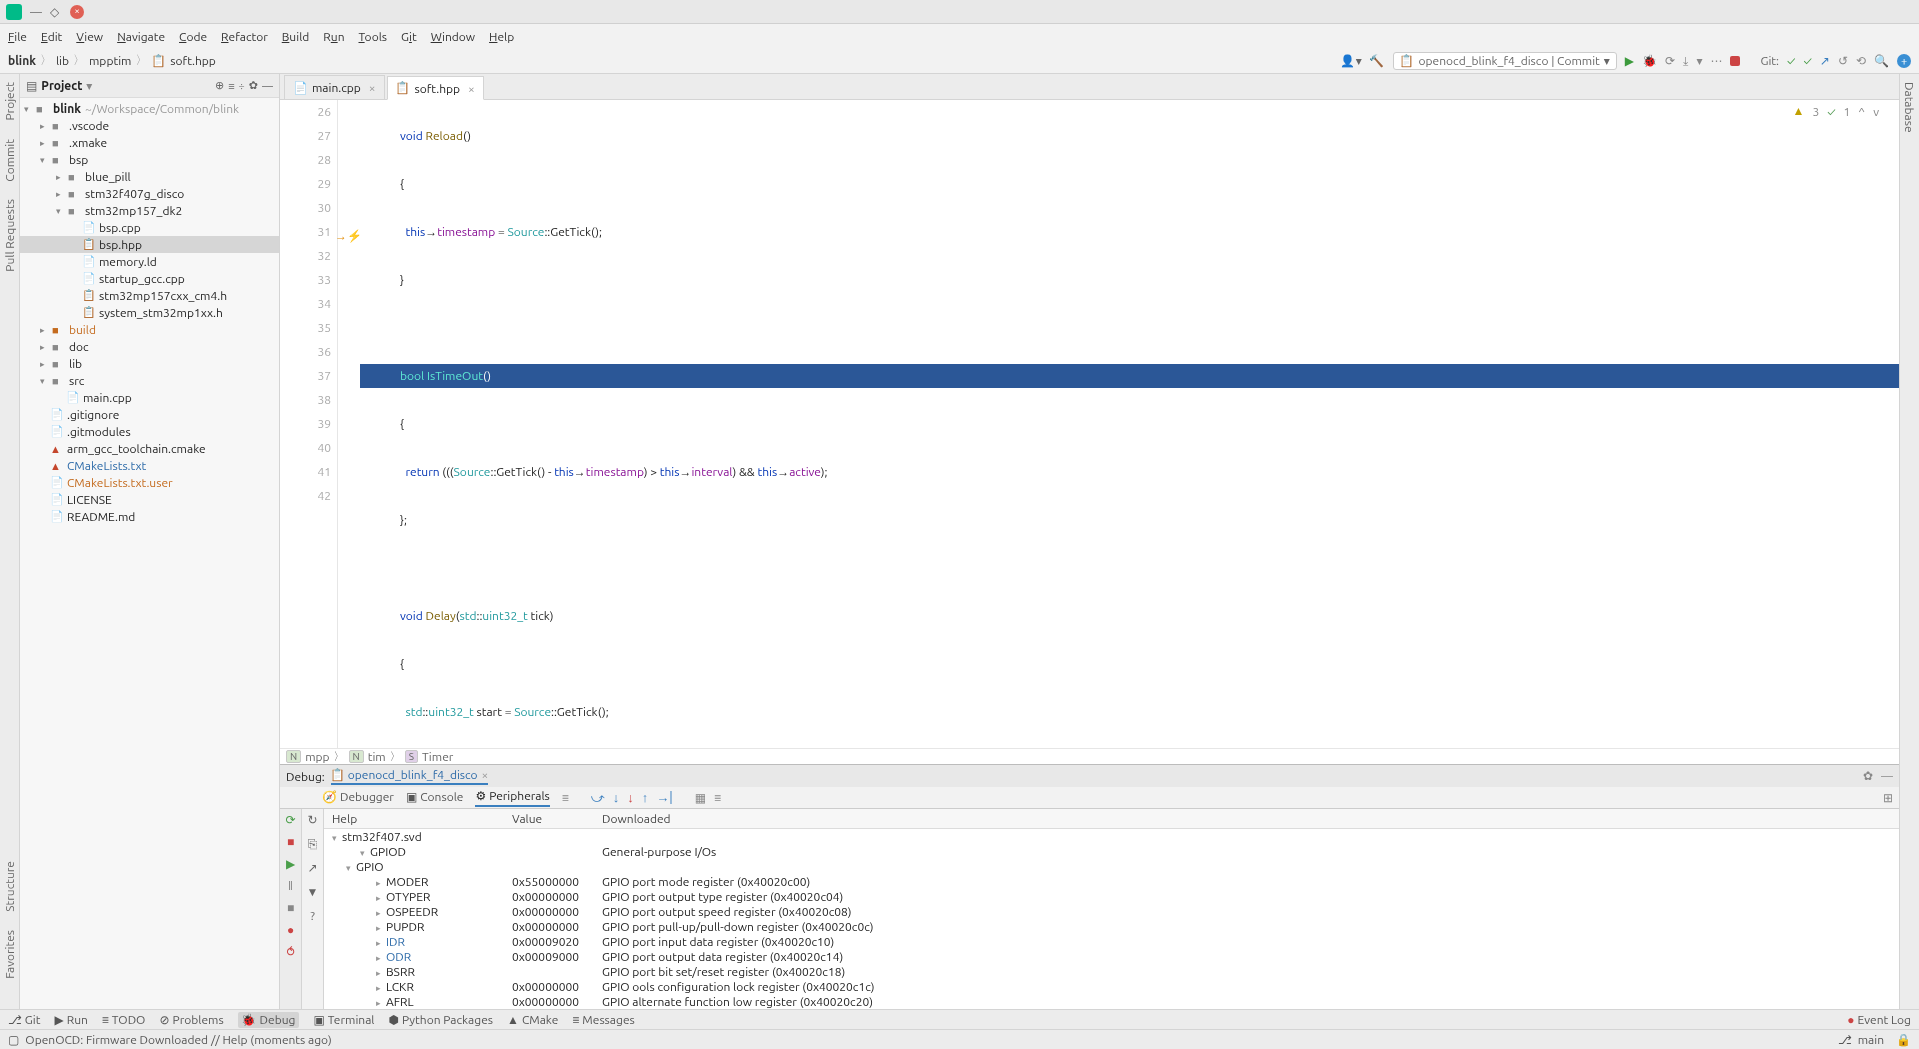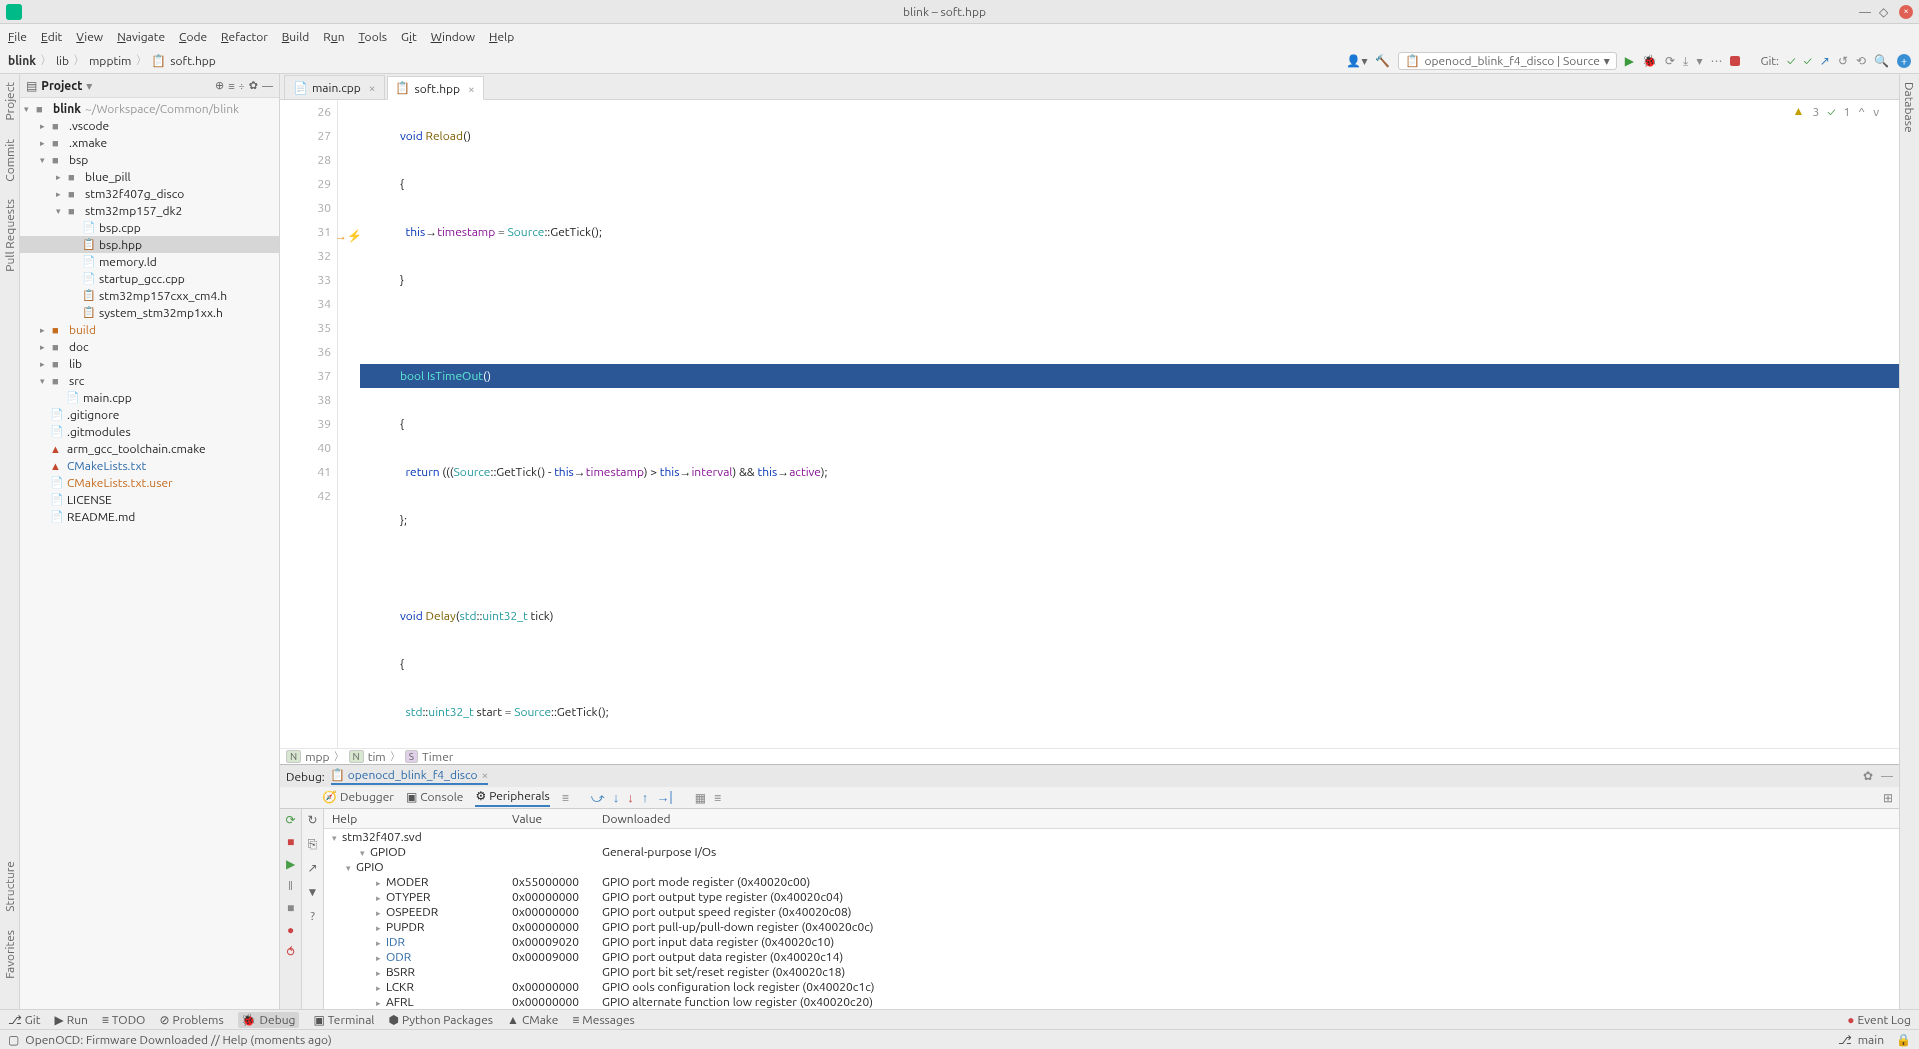--- a/index.html
+++ b/index.html
@@ -97,21 +97,20 @@
 .bottombar .item.act { background: #d4d4d4; padding: 1px 4px; border-radius: 2px; }
 .bottombar .right { margin-left: auto; display: flex; gap: 10px; }
 .statusbar { height: 20px; background: #ececec; border-top: 1px solid #d4d4d4; display: flex; align-items: center; padding: 0 8px; color: #555; font-size: 11px; }
 .statusbar .right { margin-left: auto; display: flex; align-items: center; gap: 6px; }
 </style>
 </head>
 <body>
 
 <div class="titlebar">
   <span class="app-icon"></span>
-  <span class="title">blink – soft.hpp</span>
   <div class="winbtns">
     <span class="minb">—</span>
     <span class="maxb">◇</span>
     <span class="closeb">×</span>
   </div>
 </div>
 
 <div class="menubar">
   <span><u>F</u>ile</span>
   <span><u>E</u>dit</span>
@@ -136,21 +135,21 @@
     <span>mpptim</span>
     <span class="sep">〉</span>
     <span style="color:#6b3fa0">📋</span>
     <span>soft.hpp</span>
   </div>
   <div class="right">
     <span>👤▾</span>
     <span class="hammer">🔨</span>
     <span class="config">
       <span style="color:#6b3fa0">📋</span>
-      <span>openocd_blink_f4_disco | Source</span>
+      <span>openocd_blink_f4_disco | Commit</span>
       <span>▾</span>
     </span>
     <span class="play">▶</span>
     <span class="bug">🐞</span>
     <span style="color:#888">⟳</span>
     <span style="color:#888">⤓</span>
     <span style="color:#888">▾</span>
     <span style="color:#888">⋯</span>
     <span class="stop"></span>
     <span style="margin-left:12px">Git:</span>

